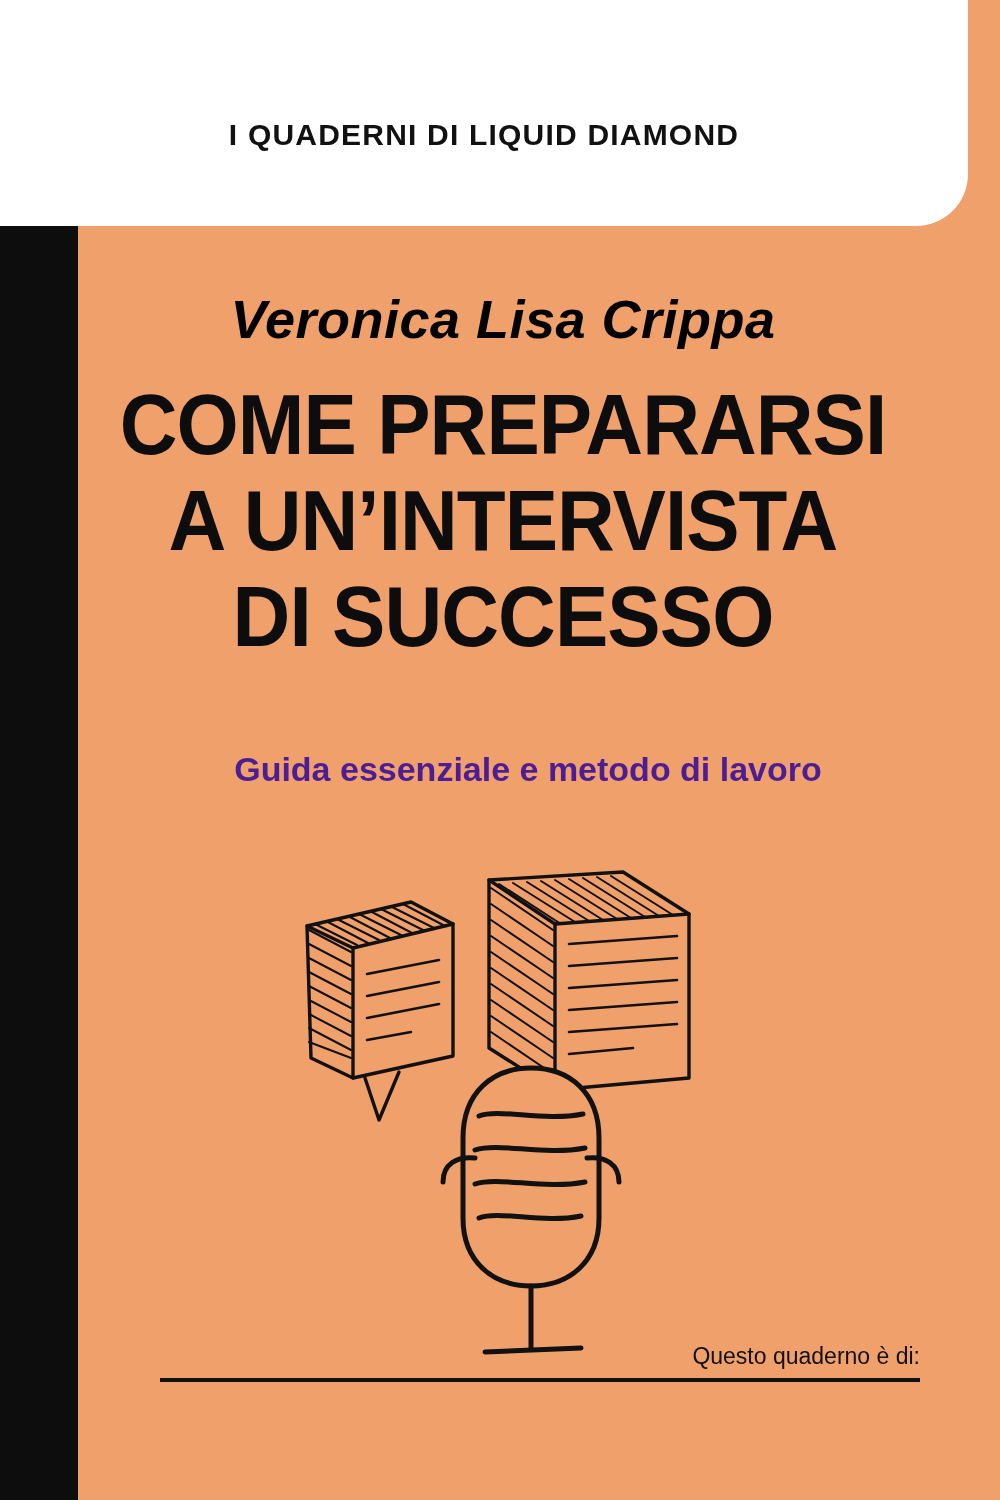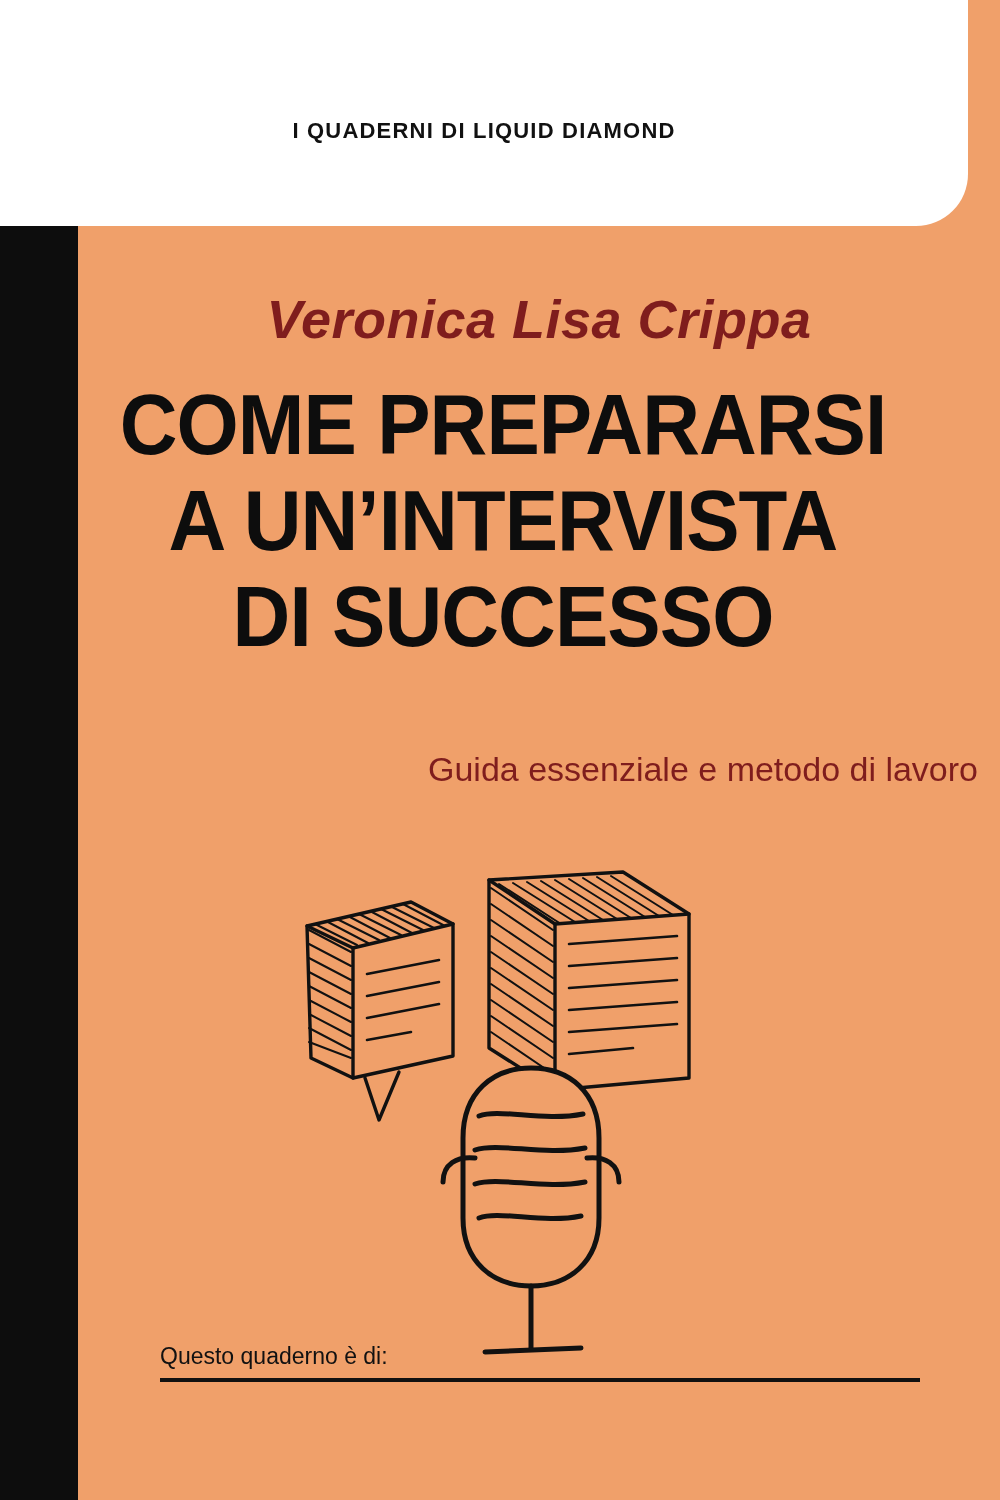--- a/index.html
+++ b/index.html
@@ -35,44 +35,43 @@
     height: 226px;
     background: #ffffff;
     border-bottom-right-radius: 52px;
   }
   .series-line {
     position: absolute;
     left: 0;
     top: 118px;
     width: 968px;
     text-align: center;
-    font-size: 22px;
+    font-size: 30px;
     font-weight: bold;
     letter-spacing: 1.2px;
     color: #111111;
   }
   .content {
     position: absolute;
     left: 78px;
     top: 226px;
     width: 922px;
     height: 1274px;
   }
   .author {
     position: absolute;
     left: 0;
     top: 62px;
     width: 850px;
     text-align: center;
     font-size: 54px;
     font-style: italic;
     font-weight: bold;
-    color: #7f1d1d;
+    color: #000000;
     letter-spacing: 0.5px;
-    padding-left: 36px;
   }
   .title {
     position: absolute;
     left: 0;
     top: 150px;
     width: 850px;
     text-align: center;
     font-family: "Liberation Sans Narrow", "Liberation Sans", sans-serif;
     font-size: 86px;
     line-height: 96px;
@@ -80,37 +79,39 @@
     color: #0d0d0d;
     letter-spacing: -1px;
     transform: scaleX(0.93);
     transform-origin: 50% 0;
   }
   .subtitle {
     position: absolute;
     left: 0;
     top: 518px;
     width: 900px;
-    text-align: right;
+    text-align: center;
     font-size: 34px;
     line-height: 50px;
-    color: #7f1d1d;
+    color: #4c1d95;
+    font-weight: bold;
   }
   .art {
     position: absolute;
     left: 215px;
     top: 640px;
     width: 480px;
     height: 500px;
   }
   .footer {
     position: absolute;
     left: 82px;
     bottom: 118px;
     width: 760px;
+    text-align: right;
   }
   .footer-label {
     font-size: 23px;
     color: #111111;
     margin-bottom: 8px;
     font-family: "Liberation Sans Narrow", "Liberation Sans", sans-serif;
   }
   .footer-rule {
     width: 760px;
     height: 4px;

